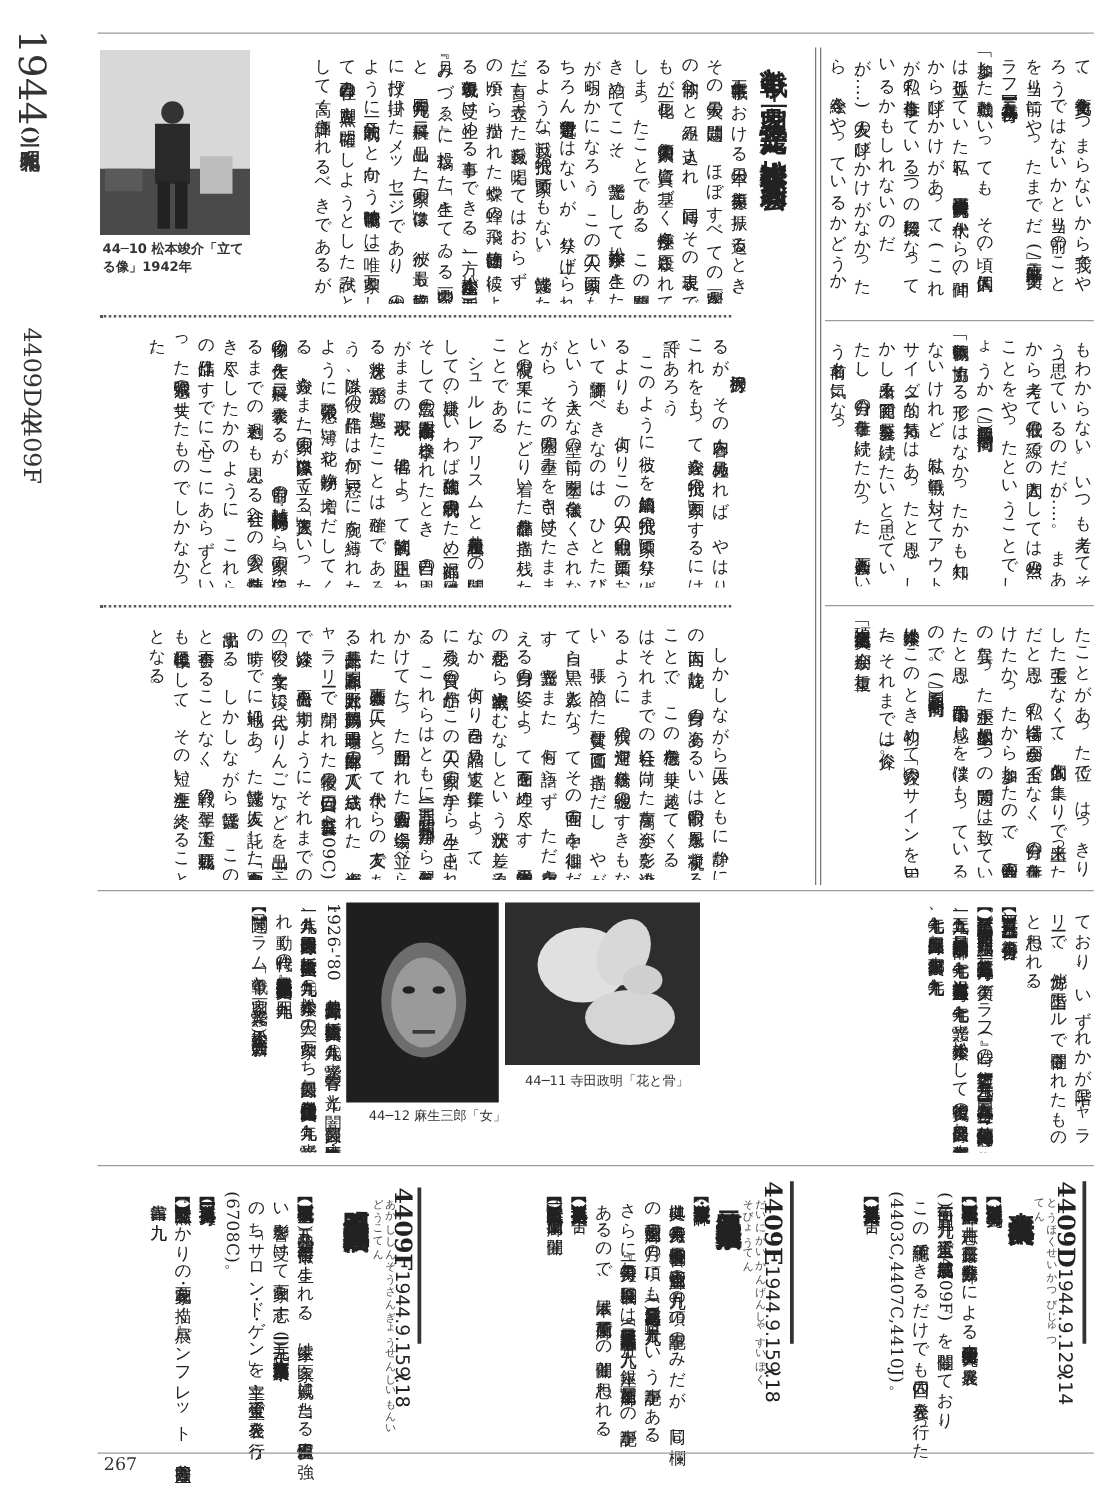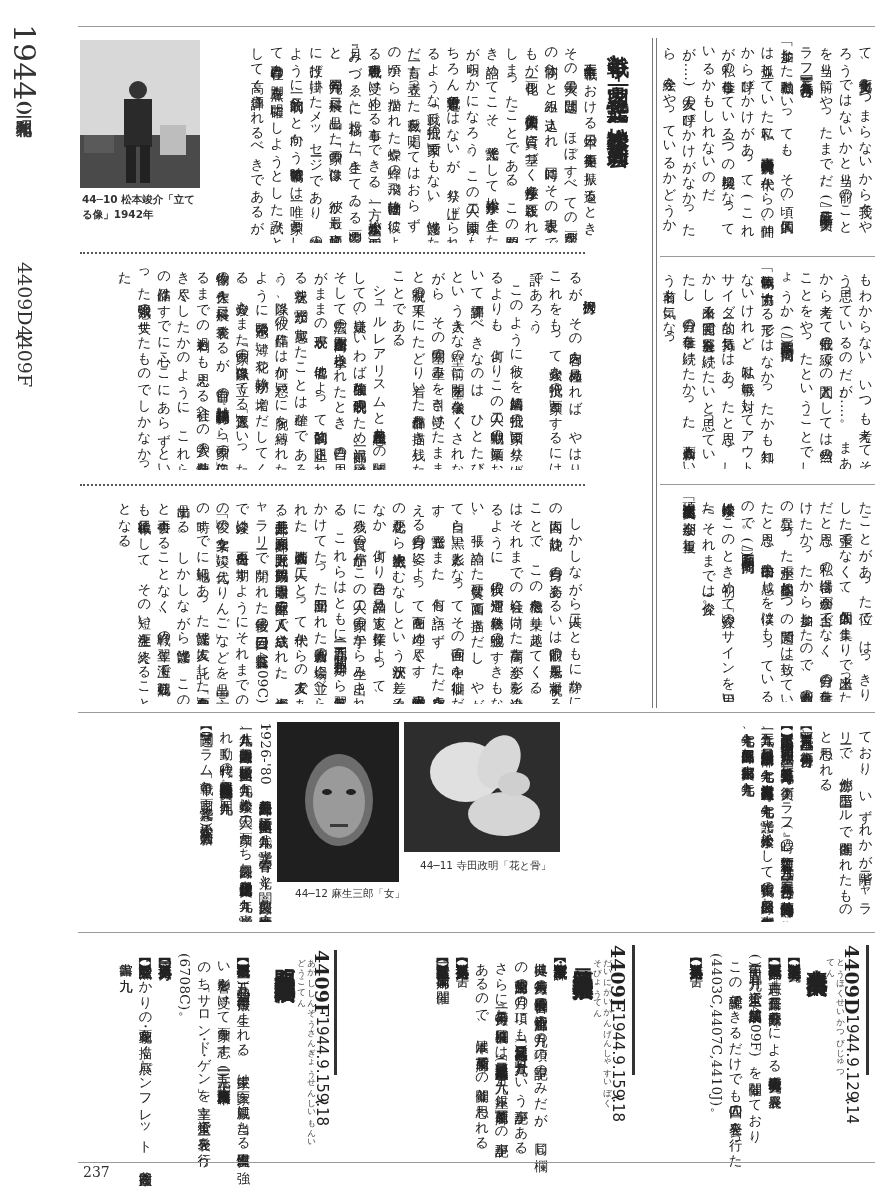--- a/index.html
+++ b/index.html
@@ -138,13 +138,13 @@
 </div>
 <div class="abs vt ruby" style="left:297px; top:953px; height:200px;">あかししんぞうさんぎょうせんしいもんいどうこてん</div>
 <div class="abs vt entry-title" style="left:252px; top:953px; height:200px; width:46px;">明石眞三産業戦士慰問移動個展</div>
 <div class="abs vt quote-text" style="left:78px; top:953px; width:175px; height:210px;">
   <span class="tag">【概要】</span><span>明石は一八九三(明治二六)年熊谷市に生まれる。生家は医家。親戚に当たる森田恒友に強い影響を受けて画家を志す。一九二一(大正一〇)年東美校西洋画科卒業。<br>のち「サロン・ド・ゲン」を主宰、資生堂で発表を行う(6708C)。</span><br>
   <span class="tag">【典拠】</span><span>美術一〇・一一月号</span><br>
   <span class="tag">【文献】</span><span>『熊谷ゆかりの画家・花を描く』展パンフレット　熊谷市立図書館　一九九</span>
 </div>
 
 <div class="hline" style="left:78px; top:1162px; width:797px;"></div>
-<div class="abs page-number">237</div>
+<div class="abs page-number">267</div>
 
 </body></html>

